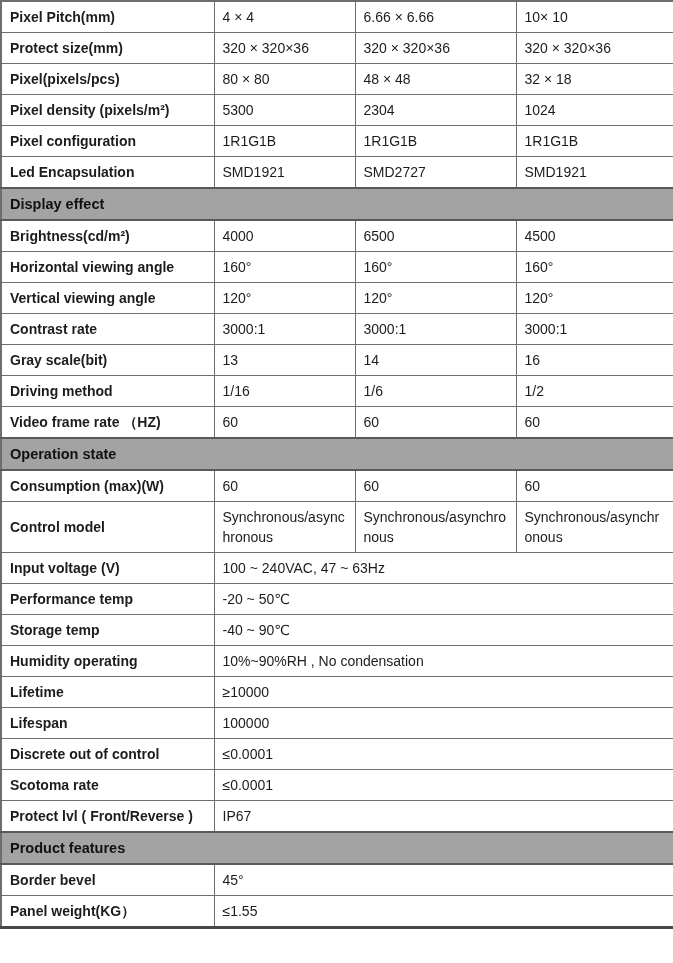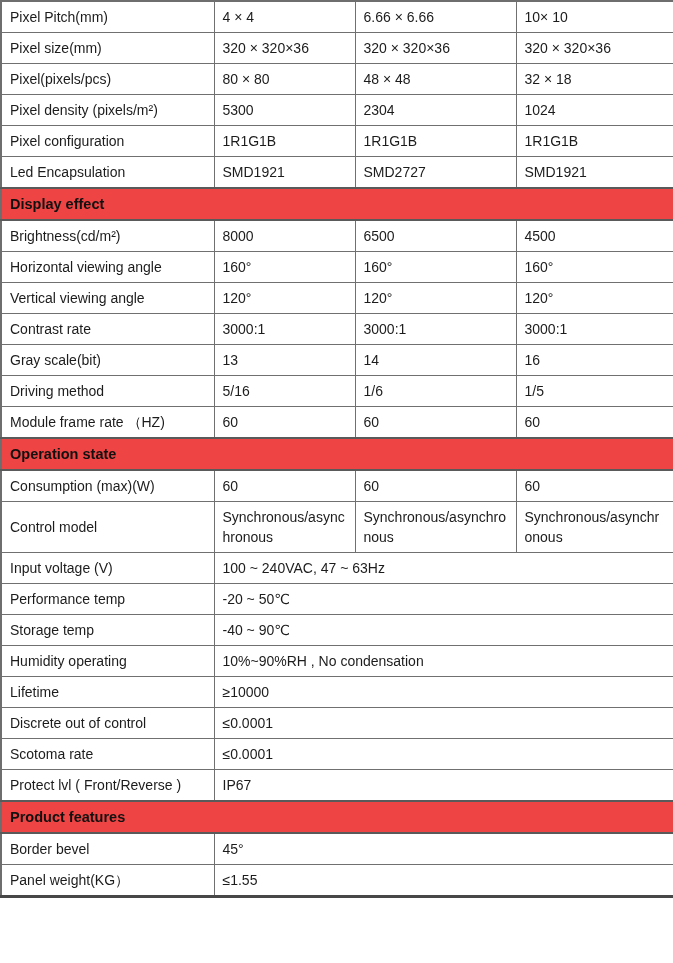--- a/index.html
+++ b/index.html
@@ -25,23 +25,24 @@
     padding: 5px 8px;
     font-size: 14px;
     line-height: 20px;
     color: #1c1c1c;
     vertical-align: middle;
     overflow: hidden;
     word-break: break-all;
   }
   table.spec td.label {
     word-break: normal;
+    font-weight: bold;
   }
   tr.section td {
-    background: #ef4444;
+    background: #a3a3a3;
     font-weight: 700;
     font-size: 14.5px;
     color: #111111;
     border-left: 1px solid #9a9a9a;
     border-right: 1px solid #9a9a9a;
     border-top: 2px solid #5a5a5a;
     border-bottom: 2px solid #5a5a5a;
     word-break: normal;
   }
 </style>
@@ -57,21 +58,21 @@
       <col style="width:158px">
     </colgroup>
     <tbody>
         <tr>
           <td class="label">Pixel Pitch(mm)</td>
           <td class="value">4 × 4</td>
           <td class="value">6.66 × 6.66</td>
           <td class="value">10× 10</td>
         </tr>
         <tr>
-          <td class="label">Pixel size(mm)</td>
+          <td class="label">Protect size(mm)</td>
           <td class="value">320 × 320×36</td>
           <td class="value">320 × 320×36</td>
           <td class="value">320 × 320×36</td>
         </tr>
         <tr>
           <td class="label">Pixel(pixels/pcs)</td>
           <td class="value">80 × 80</td>
           <td class="value">48 × 48</td>
           <td class="value">32 × 18</td>
         </tr>
@@ -91,21 +92,21 @@
           <td class="label">Led Encapsulation</td>
           <td class="value">SMD1921</td>
           <td class="value">SMD2727</td>
           <td class="value">SMD1921</td>
         </tr>
         <tr class="section">
           <td colspan="4">Display effect</td>
         </tr>
         <tr>
           <td class="label">Brightness(cd/m²)</td>
-          <td class="value">8000</td>
+          <td class="value">4000</td>
           <td class="value">6500</td>
           <td class="value">4500</td>
         </tr>
         <tr>
           <td class="label">Horizontal viewing angle</td>
           <td class="value">160°</td>
           <td class="value">160°</td>
           <td class="value">160°</td>
         </tr>
         <tr>
@@ -121,26 +122,26 @@
           <td class="value">3000:1</td>
         </tr>
         <tr>
           <td class="label">Gray scale(bit)</td>
           <td class="value">13</td>
           <td class="value">14</td>
           <td class="value">16</td>
         </tr>
         <tr>
           <td class="label">Driving method</td>
-          <td class="value">5/16</td>
+          <td class="value">1/16</td>
           <td class="value">1/6</td>
-          <td class="value">1/5</td>
-        </tr>
-        <tr>
-          <td class="label">Module frame rate （HZ)</td>
+          <td class="value">1/2</td>
+        </tr>
+        <tr>
+          <td class="label">Video frame rate （HZ)</td>
           <td class="value">60</td>
           <td class="value">60</td>
           <td class="value">60</td>
         </tr>
         <tr class="section">
           <td colspan="4">Operation state</td>
         </tr>
         <tr>
           <td class="label">Consumption (max)(W)</td>
           <td class="value">60</td>
@@ -165,20 +166,24 @@
           <td class="label">Storage temp</td>
           <td colspan="3" class="value">-40 ~ 90℃</td>
         </tr>
         <tr>
           <td class="label">Humidity operating</td>
           <td colspan="3" class="value">10%~90%RH , No condensation</td>
         </tr>
         <tr>
           <td class="label">Lifetime</td>
           <td colspan="3" class="value">≥10000</td>
+        </tr>
+        <tr>
+          <td class="label">Lifespan</td>
+          <td colspan="3" class="value">100000</td>
         </tr>
         <tr>
           <td class="label">Discrete out of control</td>
           <td colspan="3" class="value">≤0.0001</td>
         </tr>
         <tr>
           <td class="label">Scotoma rate</td>
           <td colspan="3" class="value">≤0.0001</td>
         </tr>
         <tr>

